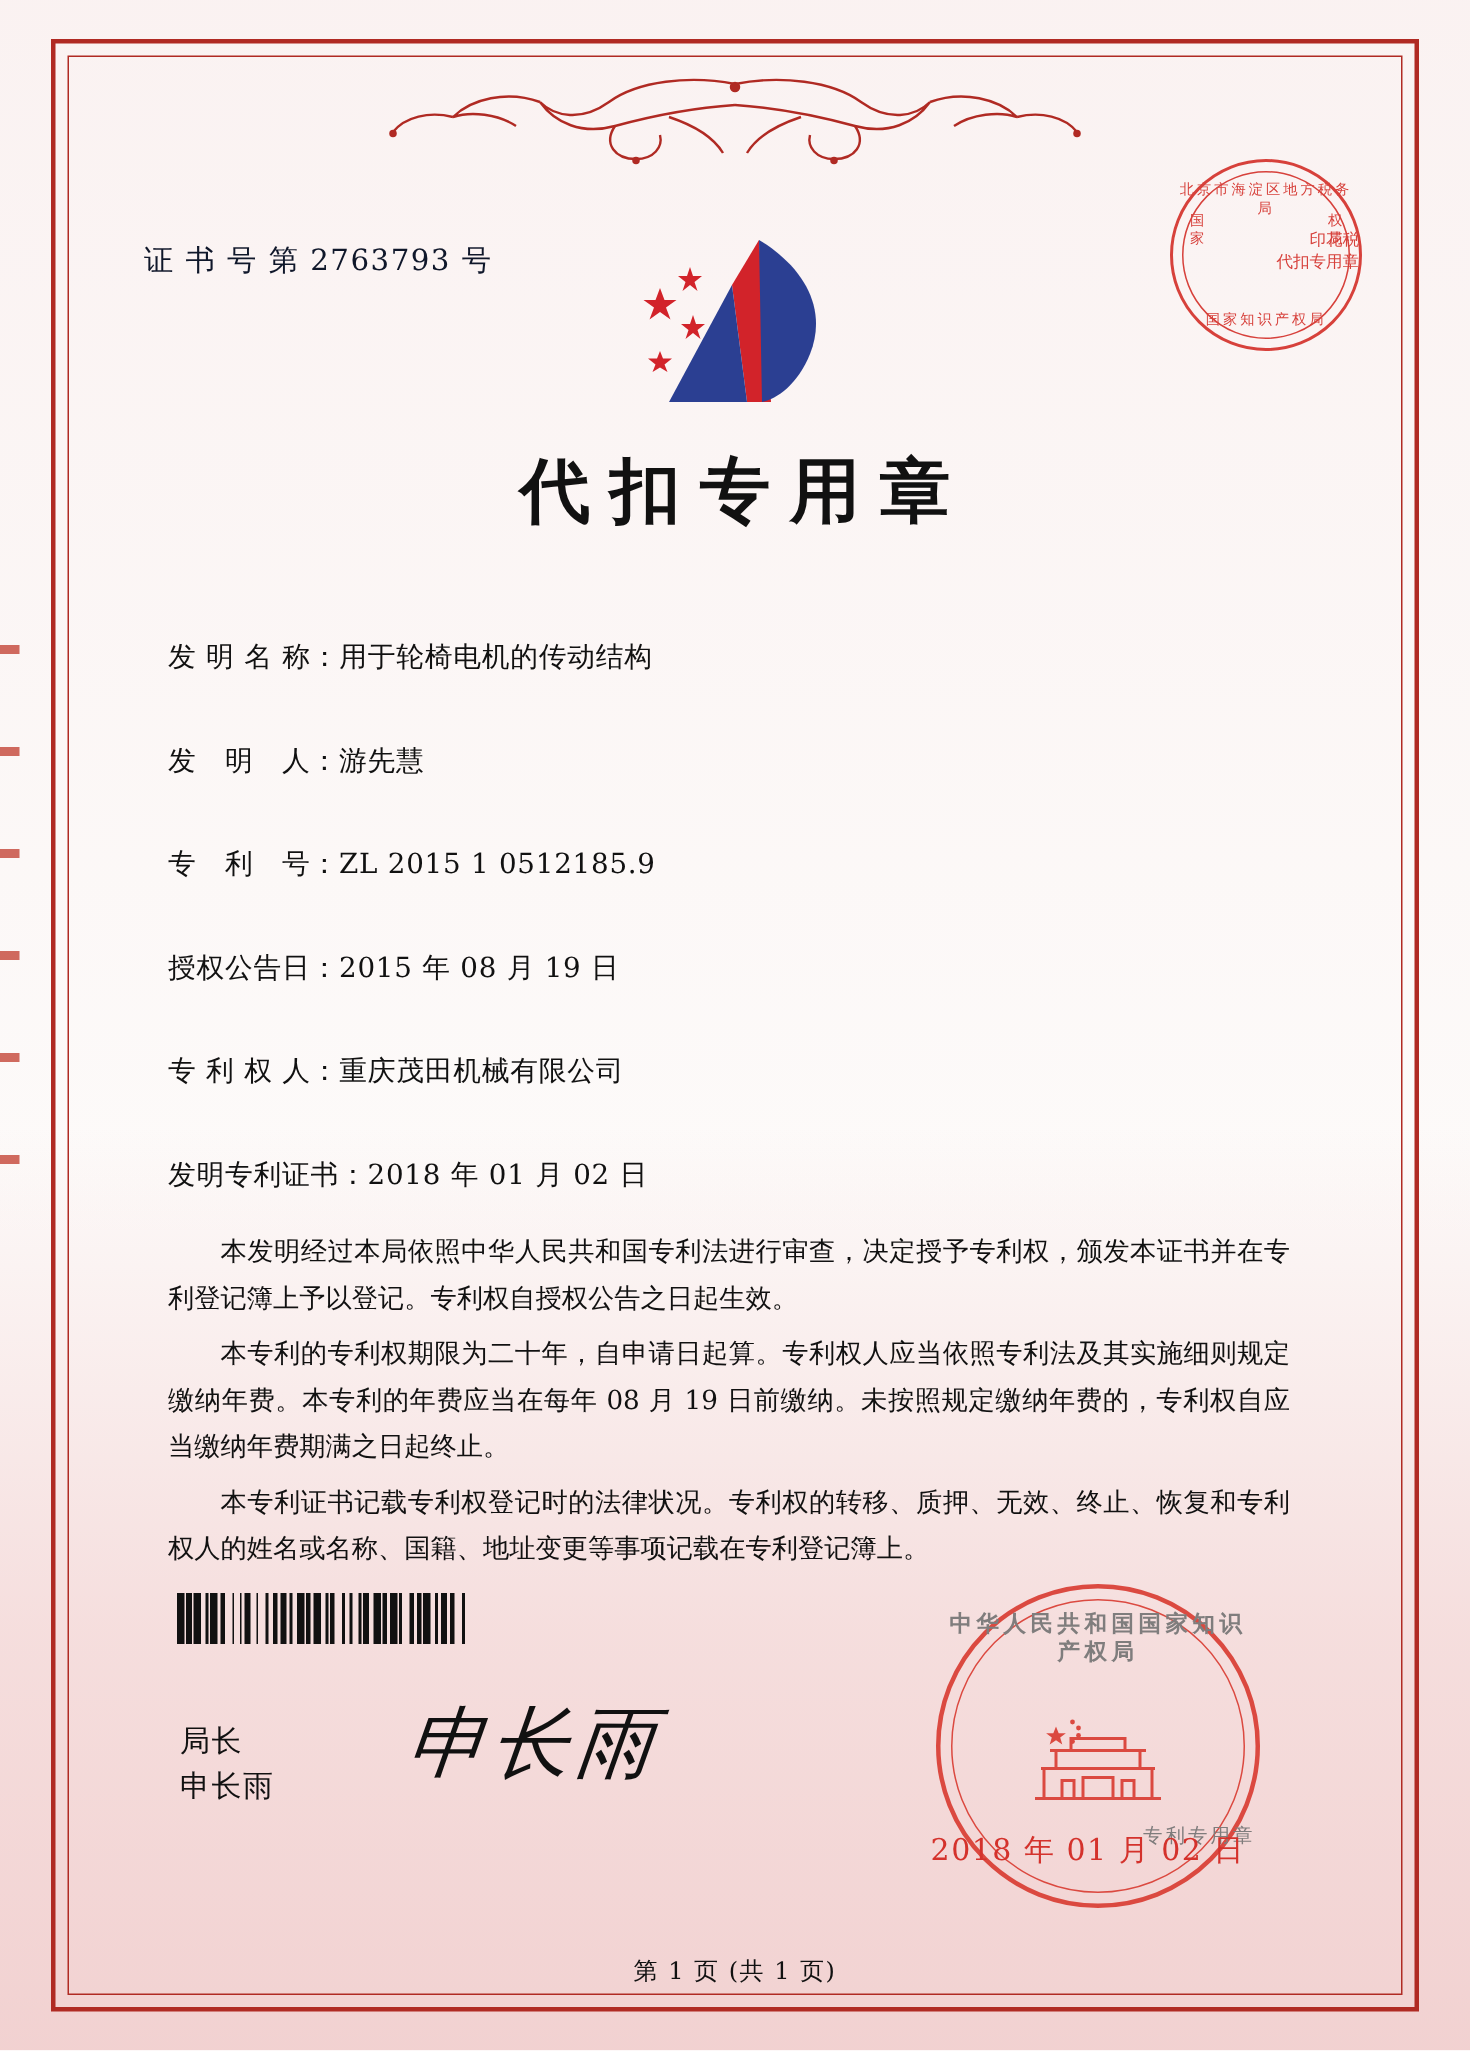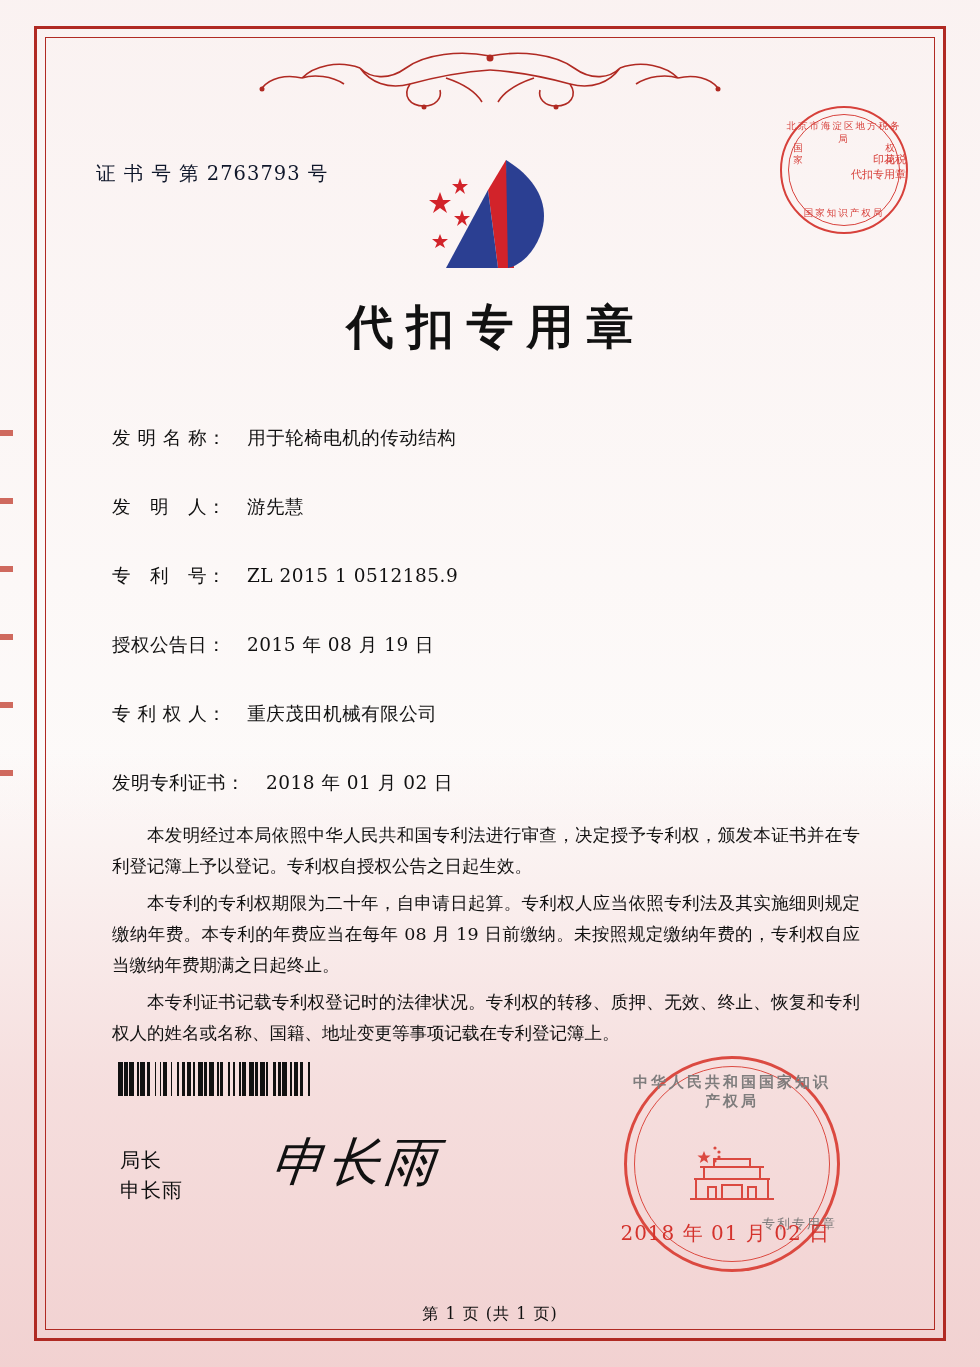--- a/index.html
+++ b/index.html
@@ -166,21 +166,20 @@
     margin-bottom: 44px;
     font-size: 18.5px;
     color: #111;
   }
   .field-label {
     white-space: pre;
     letter-spacing: 0.5px;
   }
   .field-value {
     letter-spacing: 0.5px;
-    margin-left: 21px;
   }
 
   
   .body-text {
     position: absolute;
     left: 112px;
     top: 820px;
     width: 748px;
     font-family: "DejaVu Serif", "Liberation Serif", serif;
     font-size: 17.5px;

